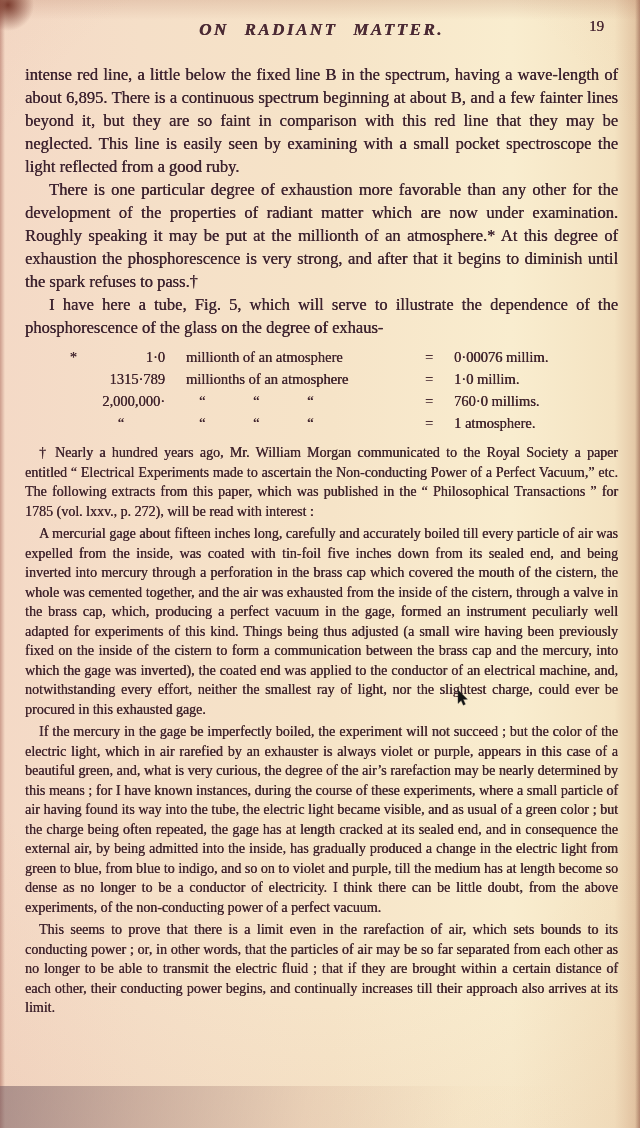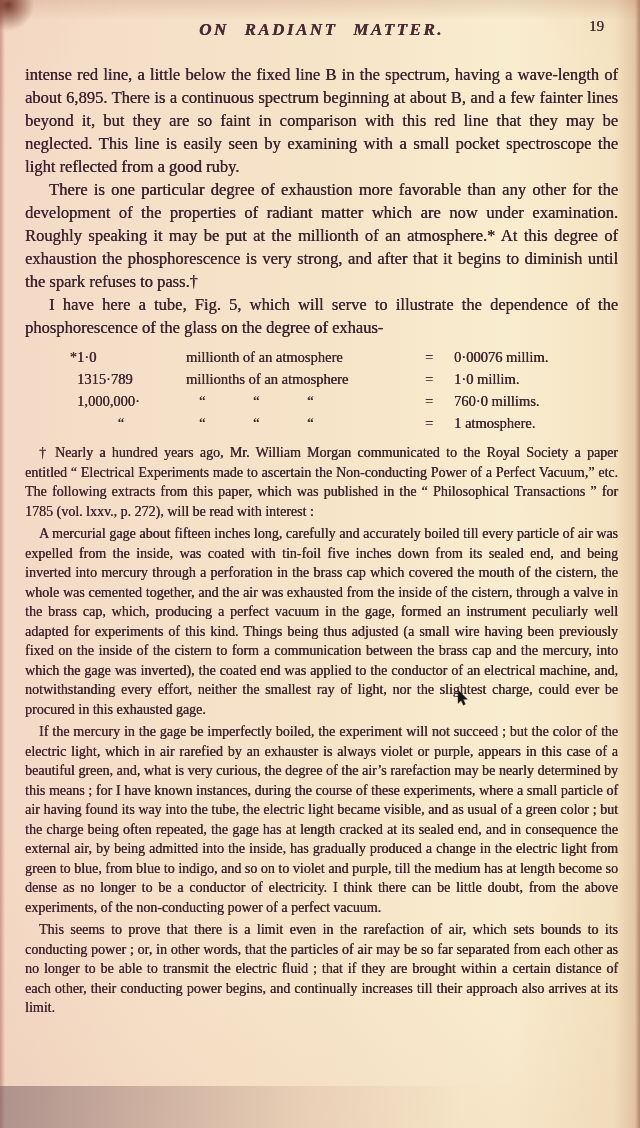--- a/index.html
+++ b/index.html
@@ -28,21 +28,21 @@
   }
   .pageno { position:absolute; right:14px; top:18px; font-size:15px; color:#4b2a34; }
 
   .bodytext { margin:17px 0 0; font-size:16.5px; line-height:23px; text-align:justify; }
   .bodytext p { margin:0; text-indent:24px; }
   .bodytext p.noindent { text-indent:0; }
 
   .fn-table { font-size:14.5px; line-height:22px; margin:7px 0 9px; color:#41252e; }
   .fn-row { display:grid; grid-template-columns:52px 88px 245px 38px 1fr; }
   .fn-row .marker { text-align:right; }
-  .fn-row .qty { }
+  .fn-row .qty { text-align:right; }
   .fn-row .qty.ditto { text-align:center; }
   .fn-row .unit { padding-left:21px; }
   .fn-row .unit.ditto { padding-left:34px; word-spacing:44px; }
   .fn-row .eq { text-align:center; }
   .fn-row .value { padding-left:6px; }
 
   .footnotes { margin-top:6px; font-size:14px; line-height:19.5px; text-align:justify; color:#42262f; }
   .footnotes p { margin:0 0 3px; text-indent:14px; }
 
   .cursor { position:absolute; left:457px; top:690px; width:11px; height:16px; }
@@ -79,21 +79,21 @@
     </div>
     <div class="fn-row">
       <span class="marker"></span>
       <span class="qty">1315·789</span>
       <span class="unit">millionths of an atmosphere</span>
       <span class="eq">=</span>
       <span class="value">1·0 millim.</span>
     </div>
     <div class="fn-row">
       <span class="marker"></span>
-      <span class="qty">1,000,000·</span>
+      <span class="qty">2,000,000·</span>
       <span class="unit ditto">“ “ “</span>
       <span class="eq">=</span>
       <span class="value">760·0 millims.</span>
     </div>
     <div class="fn-row">
       <span class="marker"></span>
       <span class="qty ditto">“</span>
       <span class="unit ditto">“ “ “</span>
       <span class="eq">=</span>
       <span class="value">1 atmosphere.</span>

